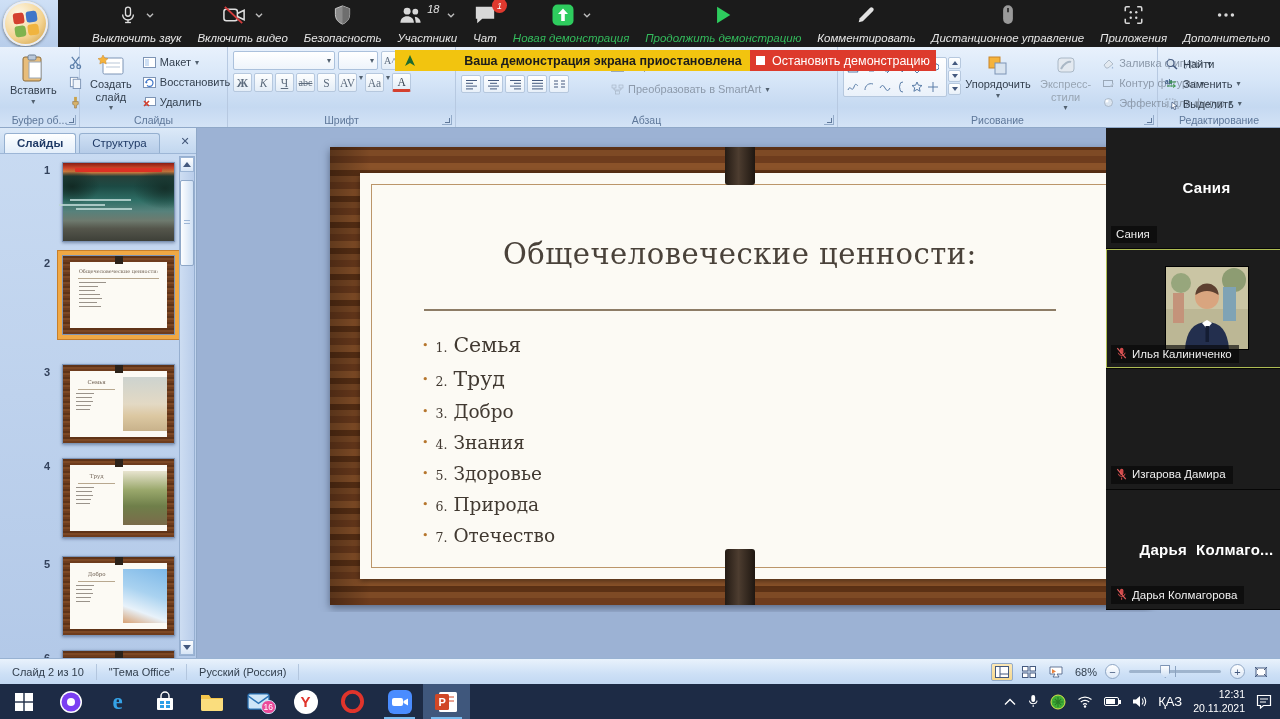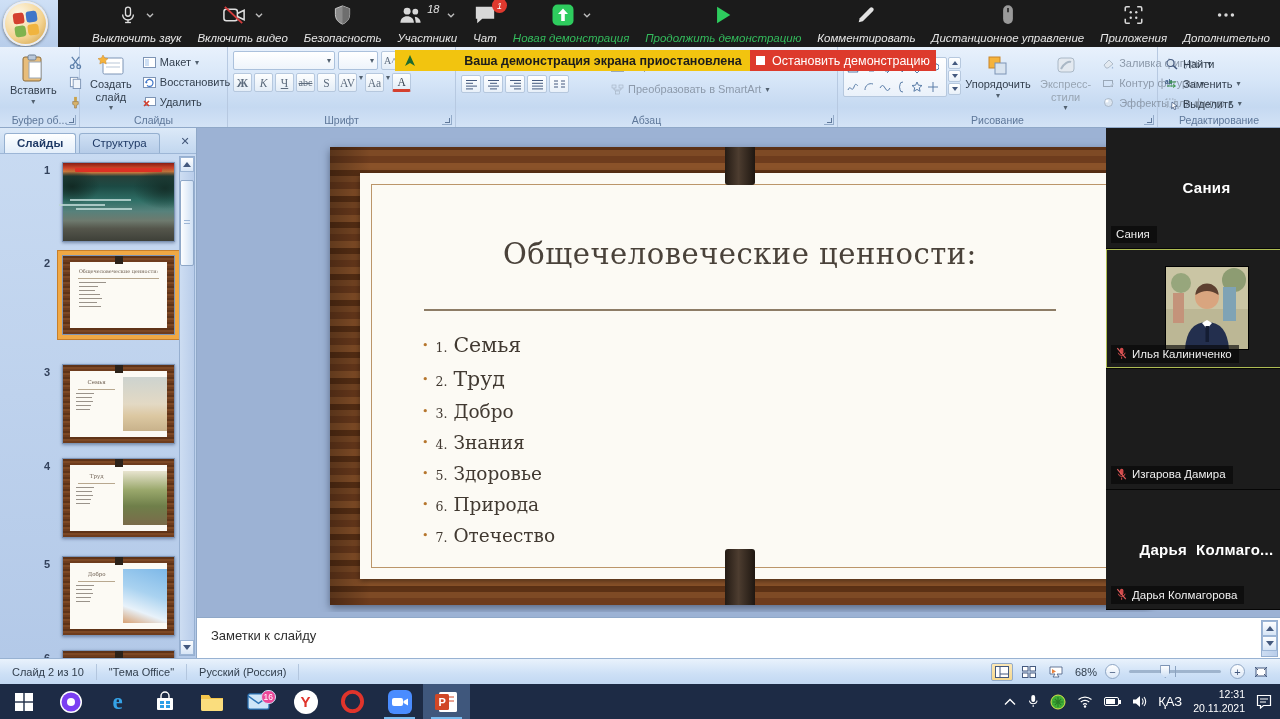--- a/index.html
+++ b/index.html
@@ -156,21 +156,21 @@
 #zoom-thumb{position:absolute;left:34%;top:-5px;width:10px;height:13px;background:linear-gradient(#fdfeff,#cfe0f4);
  border:1px solid #7d94b5;clip-path:polygon(0 0,100% 0,100% 60%,50% 100%,0 60%);}
 .roundbtn{width:15px;height:15px;border-radius:50%;border:1px solid #8fa6c4;background:linear-gradient(#fff,#dce8f7);
  display:flex;align-items:center;justify-content:center;font-size:11px;color:#44597e;line-height:0;}
 
 
 #taskbar{position:absolute;left:0;top:684px;width:1280px;height:35px;background:#1d2b45;display:flex;align-items:stretch;}
 .task-app{width:47px;display:flex;align-items:center;justify-content:center;position:relative;}
 .task-app.highlight{background:rgba(130,170,225,.35);}
 .task-app .underline{position:absolute;bottom:0;left:8px;right:8px;height:2px;background:#76b9ed;}
-.appbadge{position:absolute;bottom:15px;right:6px;min-width:14px;height:14px;border-radius:8px;background:#ec4899;border:1px solid #cfe2f5;
+.appbadge{position:absolute;bottom:5px;right:6px;min-width:14px;height:14px;border-radius:8px;background:#ec4899;border:1px solid #cfe2f5;
  color:#fff;font-size:8.5px;display:flex;align-items:center;justify-content:center;padding:0 2px;}
 .glyphcircle{width:24px;height:24px;border-radius:50%;background:#fff;display:flex;align-items:center;justify-content:center;font-weight:bold;}
 #tray{margin-left:auto;display:flex;align-items:center;gap:11px;padding-right:8px;color:#fff;}
 #tray .tico{display:flex;align-items:center;justify-content:center;}
 #tray-lang{font-size:13px;}
 #tray-clock{font-size:10.5px;text-align:right;line-height:1.3;}
 </style>
 </head>
 <body>
 
@@ -1046,31 +1046,20 @@
               <path d="M2.8 7.5a4.6 4.6 0 0 0 9 0" fill="none" stroke="#d04a4a" stroke-width="1.3"></path>
               <line x1="7.2" y1="12.5" x2="7.2" y2="15.5" stroke="#d04a4a" stroke-width="1.3"></line>
               <line x1="1.5" y1="1.5" x2="12.5" y2="14.5" stroke="#e05c5c" stroke-width="1.6"></line>
             </svg>
           </span>
           <span>Дарья Колмагорова</span>
         </div>
       </div>
     </div>
 
-  <div id="notes">
-    <div id="notes-text">Заметки к слайду</div>
-    <div class="sbar" id="notes-scroll">
-      <span class="sb-btn">
-          <span class="tri up"></span>
-        </span>
-      <span class="sb-btn">
-          <span class="tri down"></span>
-        </span>
-    </div>
-  </div>
 
   <div id="statusbar">
     <span class="st-seg">Слайд 2 из 10</span>
     <span class="st-seg">"Тема Office"</span>
     <span class="st-seg">Русский (Россия)</span>
     <div id="st-right">
       <span class="viewbtn pressed">
           <svg width="14" height="12" viewBox="0 0 14 12">
             <rect x=".5" y=".5" width="13" height="11" fill="#fff" stroke="#44597e"></rect>
             <line x1="5" y1=".5" x2="5" y2="11.5" stroke="#44597e"></line>

